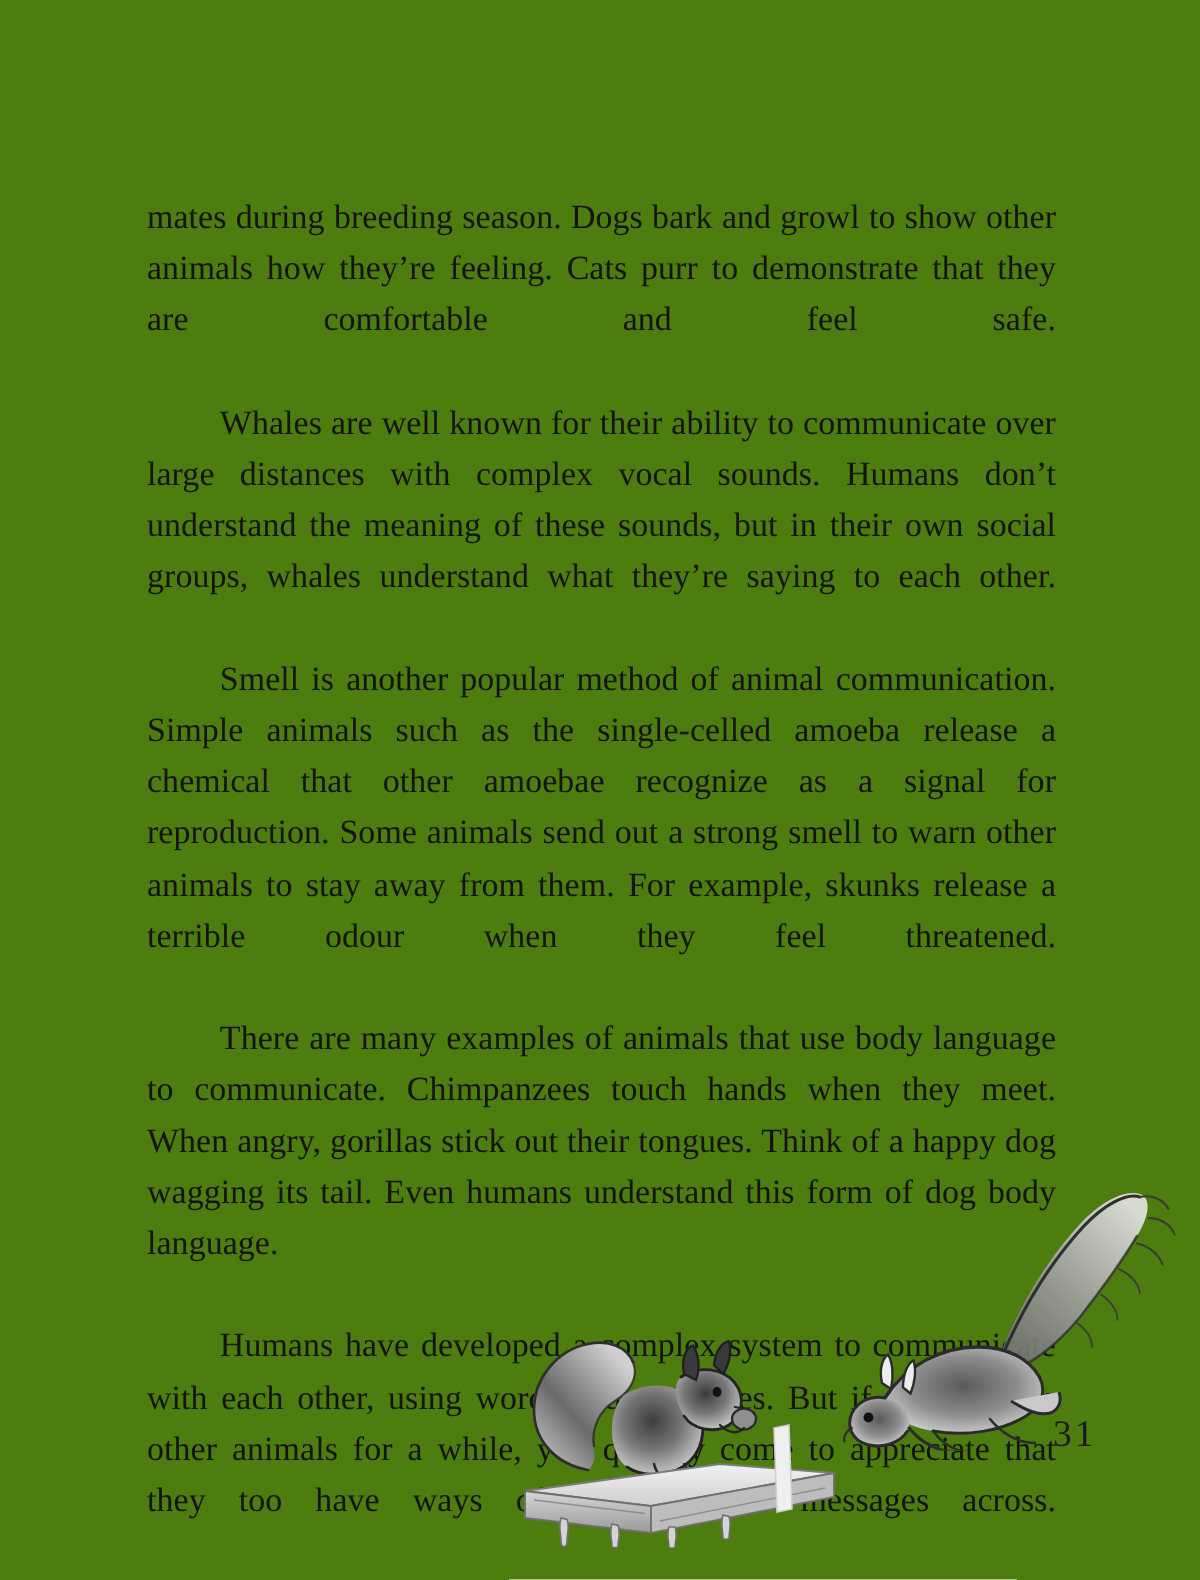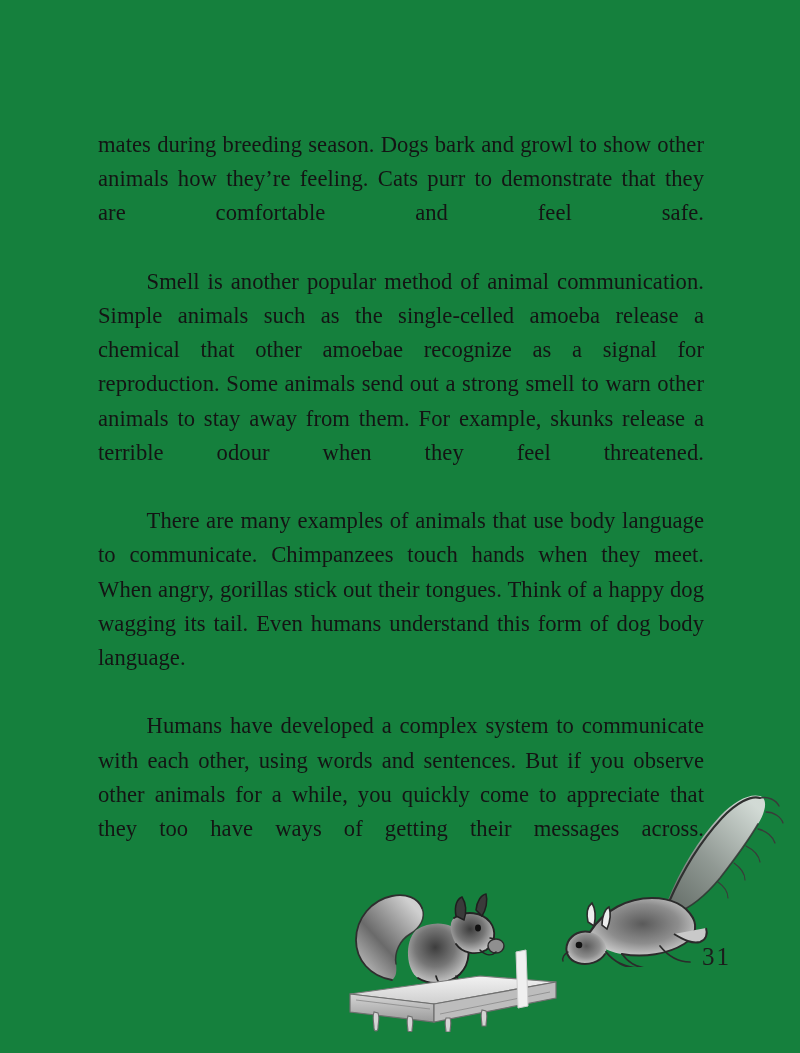--- a/index.html
+++ b/index.html
@@ -5,21 +5,21 @@
 <style>
   html, body {
     margin: 0;
     padding: 0;
     background: #ffffff;
   }
   .page {
     position: relative;
     width: 800px;
     height: 1053px;
-    background: #15803d;
+    background: #4d7c0f;
     overflow: hidden;
     font-family: "Liberation Serif", "DejaVu Serif", serif;
   }
 
   
   .text-column {
     position: absolute;
     left: 98px;
     top: 128px;
     width: 606px;
@@ -87,20 +87,21 @@
   }
   .illus svg { display: block; width: 100%; height: 100%; }
 </style>
 </head>
 <body>
 
 <div class="page">
 
   <div class="text-column">
     <p class="para first">mates during breeding season. Dogs bark and growl to show other animals how they’re feeling. Cats purr to demonstrate that they are comfortable and feel safe.</p>
+    <p class="para indent">Whales are well known for their ability to communicate over large distances with complex vocal sounds. Humans don’t understand the meaning of these sounds, but in their own social groups, whales understand what they’re saying to each other.</p>
     <p class="para indent">Smell is another popular method of animal communication. Simple animals such as the single-celled amoeba release a chemical that other amoebae recognize as a signal for reproduction. Some animals send out a strong smell to warn other animals to stay away from them. For example, skunks release a terrible odour when they feel threatened.</p>
     <p class="para indent">There are many examples of animals that use body language to communicate. Chimpanzees touch hands when they meet. When angry, gorillas stick out their tongues. Think of a happy dog wagging its tail. Even humans understand this form of dog body language.</p>
     <p class="para indent">Humans have developed a complex system to communicate with each other, using words and sentences. But if you observe other animals for a while, you quickly come to appreciate that they too have ways of getting their messages across.</p>
   </div>
 
   <div class="illus illus-leaping-squirrel">
     <svg viewBox="0 0 250 185" xmlns="http://www.w3.org/2000/svg">
       <defs>
         <radialGradient id="furA" cx="50%" cy="45%" r="62%">
           <stop offset="0%" stop-color="#5a5a5a"></stop>

